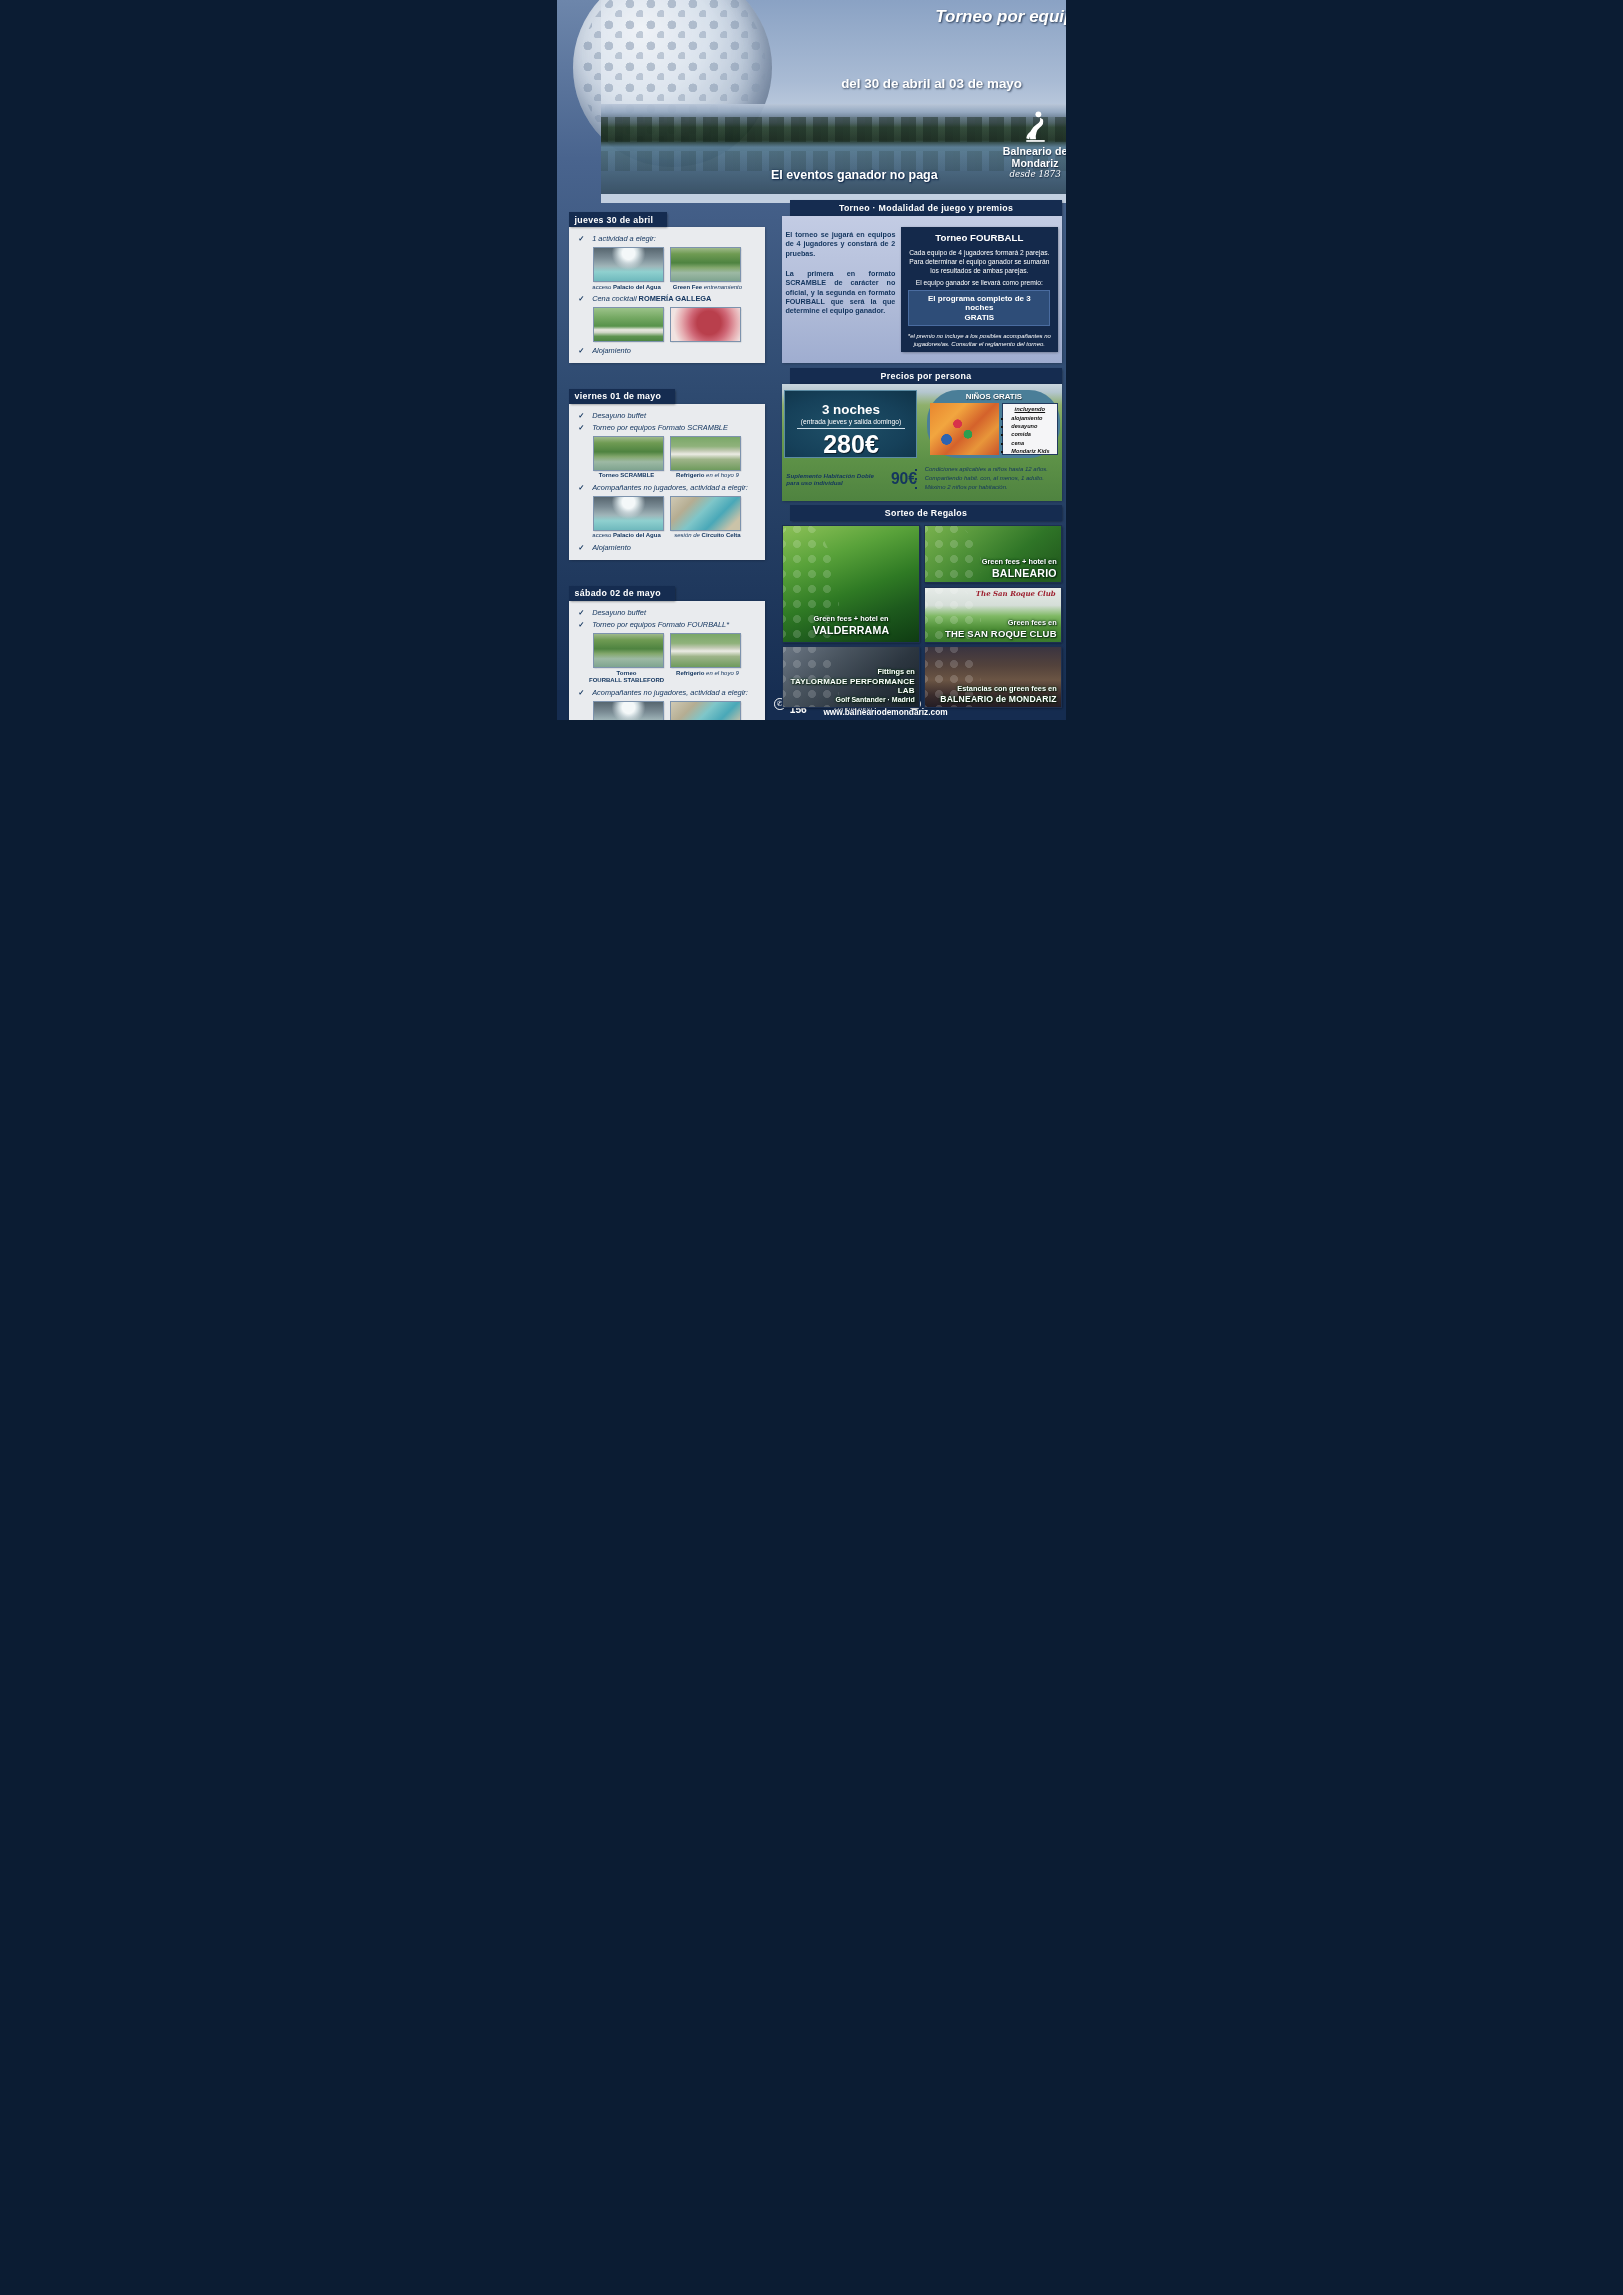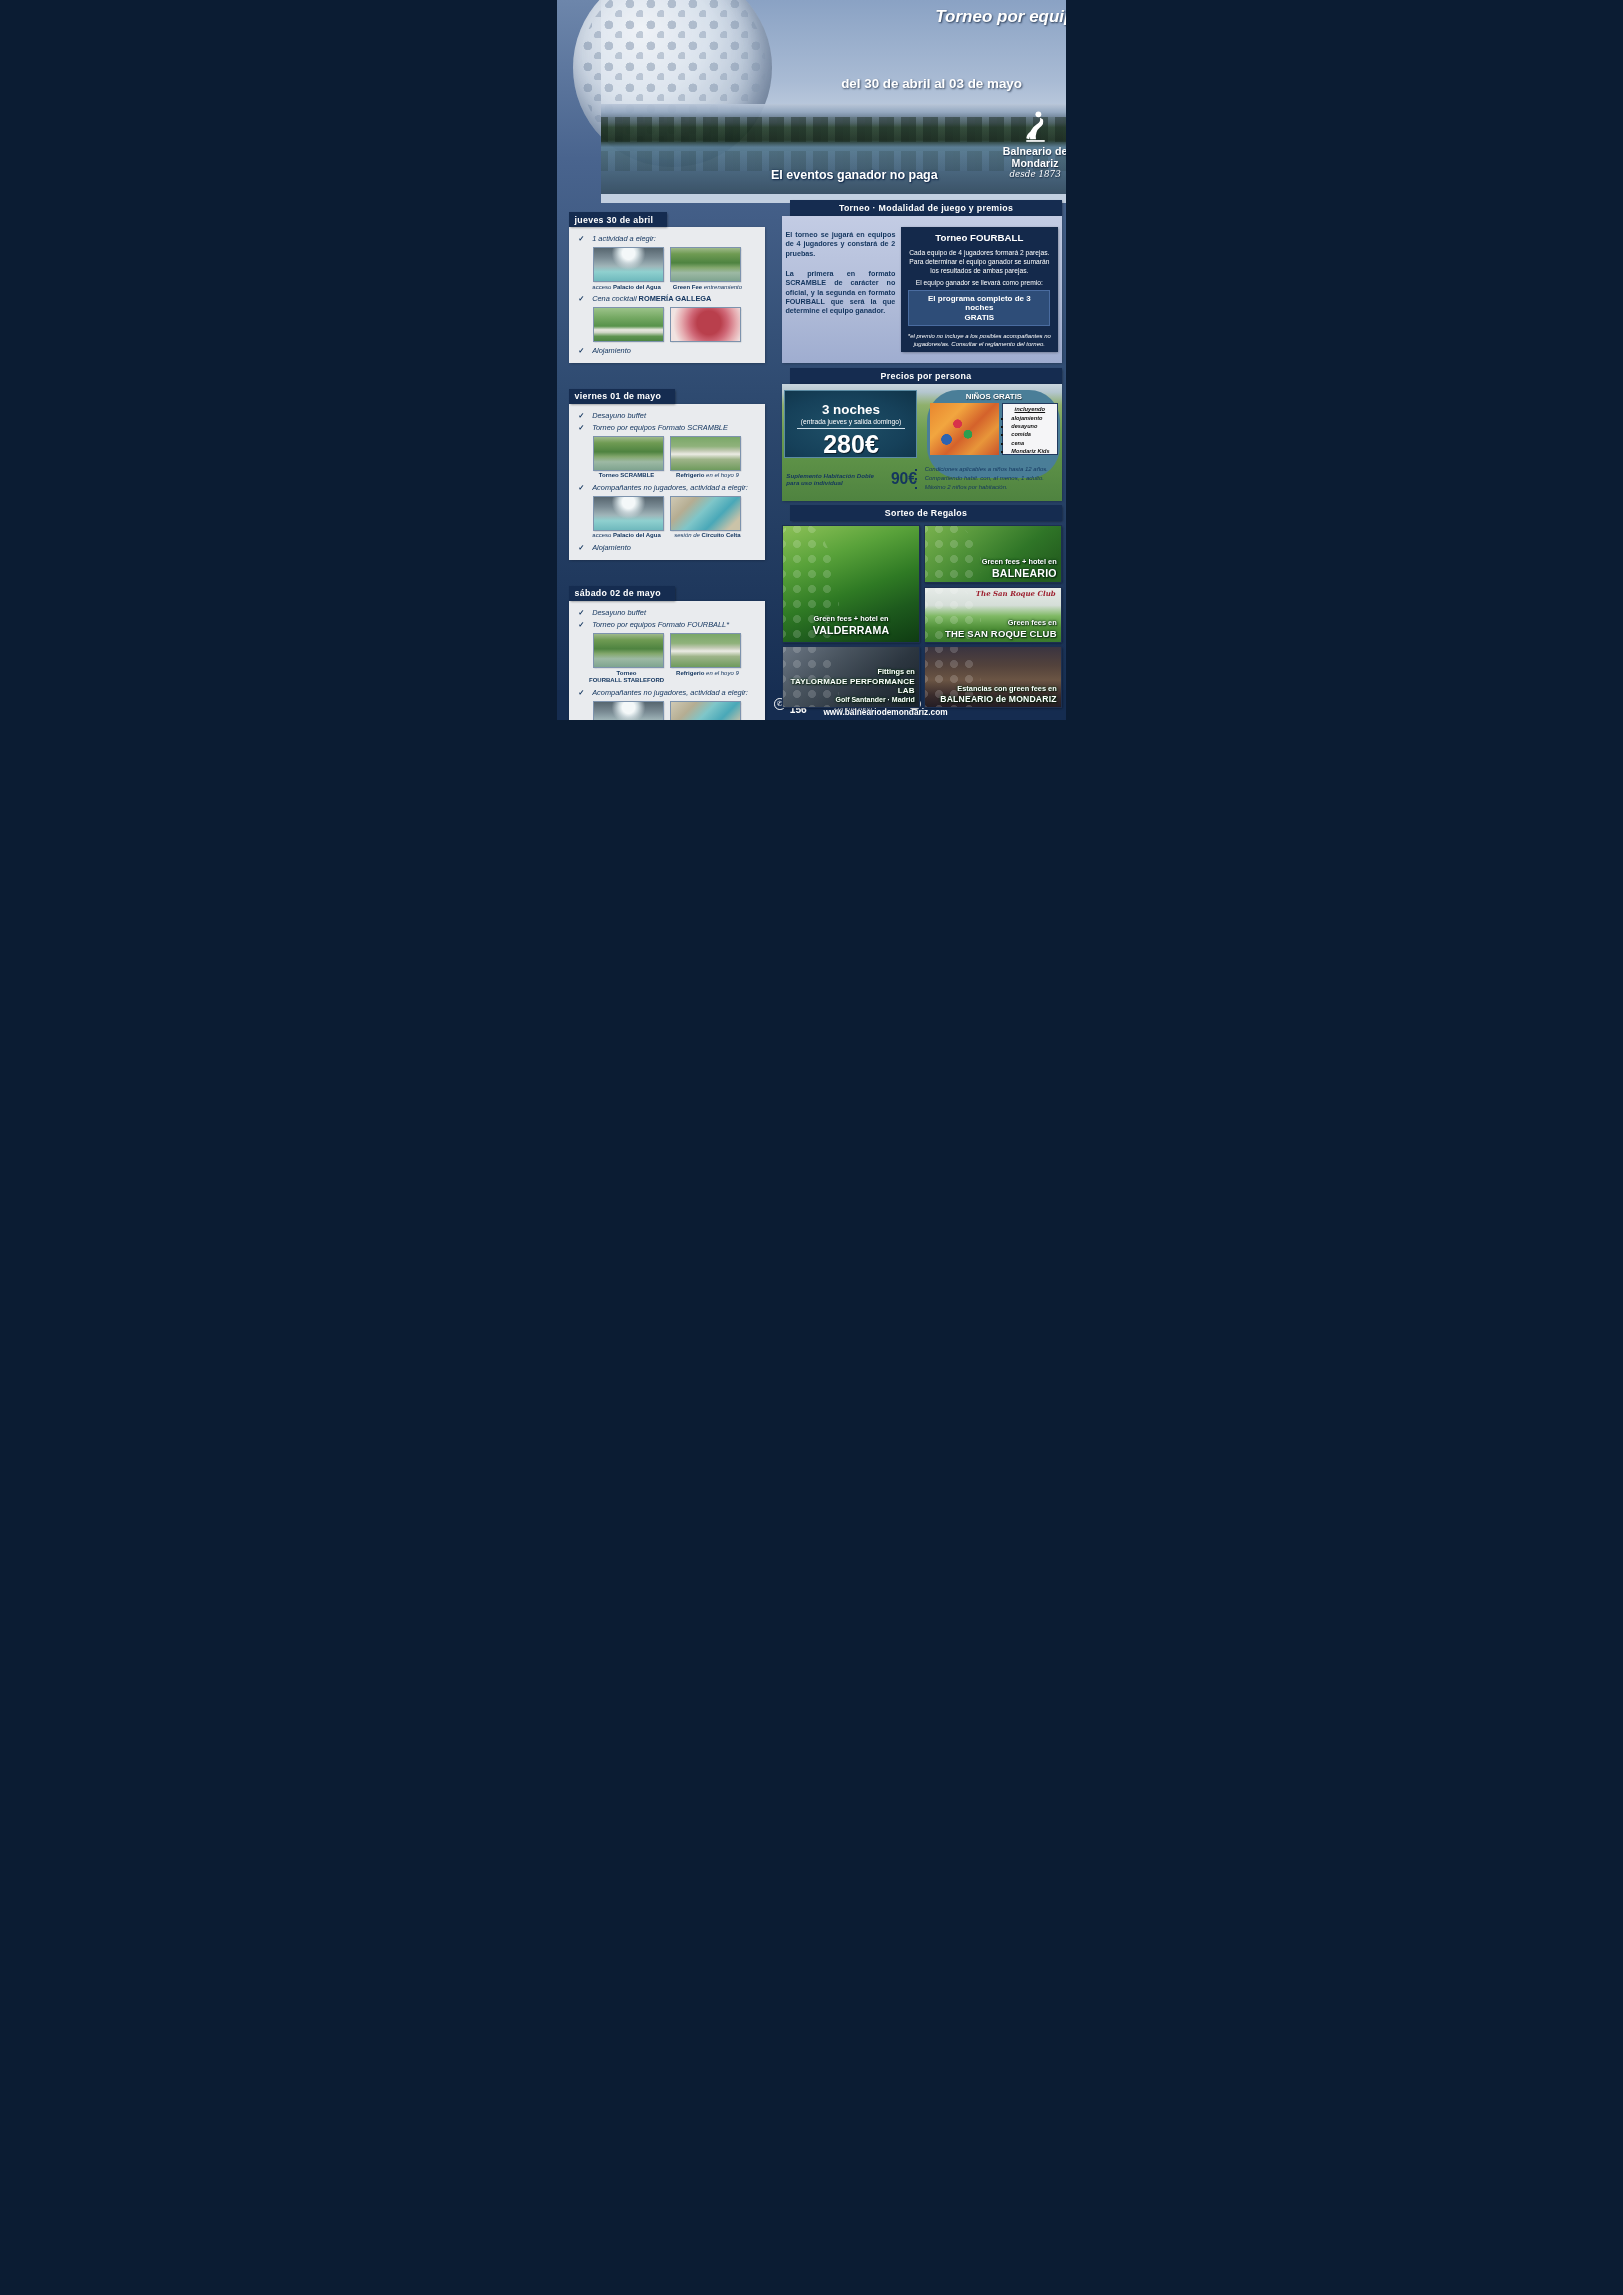--- a/index.html
+++ b/index.html
@@ -78,21 +78,21 @@
 
   .precios-wrap{margin-top:5.6px;}
   .precios-body{position:relative;height:117px;box-shadow:0.9px 1.4px 2.8px rgba(0,0,0,.35);
         background:linear-gradient(180deg,#c9d6de 0%,#b4c6cf 7%,#8fb06c 18%,#6f9e52 40%,#5d9147 65%,#4f8340 100%);}
   .price-box{position:absolute;left:2.8px;top:6.5px;width:133px;height:68px;border:1.9px solid #5b8ba3;box-sizing:border-box;
         background:radial-gradient(ellipse at 45% 55%, #1f5068 0%, #16415a 60%, #103449 100%);color:#fff;text-align:center;padding-top:11px;}
   .price-nights{font-size:13.4px;font-weight:bold;}
   .price-note{font-size:6.7px;margin-top:0.5px;}
   .price-box hr{border:none;border-top:0.5px solid #cfe0ea;width:82%;margin:3.2px auto;}
   .price-value{font-size:25px;font-weight:bold;line-height:1;text-shadow:0.9px 1.4px 0.9px rgba(8,20,30,.85);}
-  .ninos-box{position:absolute;right:1.9px;top:6.5px;width:133px;height:88px;background:#4a7e98;box-sizing:border-box;padding:1.4px 2.8px;border-radius:31px;}
+  .ninos-box{position:absolute;right:1.9px;top:6.5px;width:133px;height:68px;background:#4a7e98;box-sizing:border-box;padding:1.4px 2.8px;border-radius:31px;}
   .ninos-title{color:#fff;text-align:center;font-weight:bold;font-size:7.9px;margin:0.9px 0 1.9px;text-shadow:0.5px 0.5px 0.9px rgba(0,0,0,.55);}
   .ninos-flex{display:flex;gap:2.8px;height:52px;}
   .ninos-photo{flex:1;background:
         radial-gradient(circle 5.6px at 24% 70%, #2e63b0 0 5.1px, rgba(0,0,0,0) 5.6px),
         radial-gradient(circle 4.6px at 55% 60%, #2e9e4f 0 4.2px, rgba(0,0,0,0) 4.6px),
         radial-gradient(circle 4.6px at 40% 40%, #d8324a 0 4.2px, rgba(0,0,0,0) 4.6px),
         linear-gradient(135deg,#e8862f 0%,#f2a63f 30%,#d4622b 55%,#e8963a 75%,#c8522a 100%);}
   .ninos-list{flex:0 0 49px;background:#f5f5f7;border:0.9px solid #223a5e;padding:1.4px 2.3px;color:#111;}
   .incl{font-style:italic;font-weight:bold;text-align:center;text-decoration:underline;font-size:5.8px;margin:0.5px 0 1.4px;}
   .ninos-list ul{margin:0;padding-left:6px;list-style:square;font-size:5.6px;font-weight:bold;font-style:italic;line-height:1.5;}

